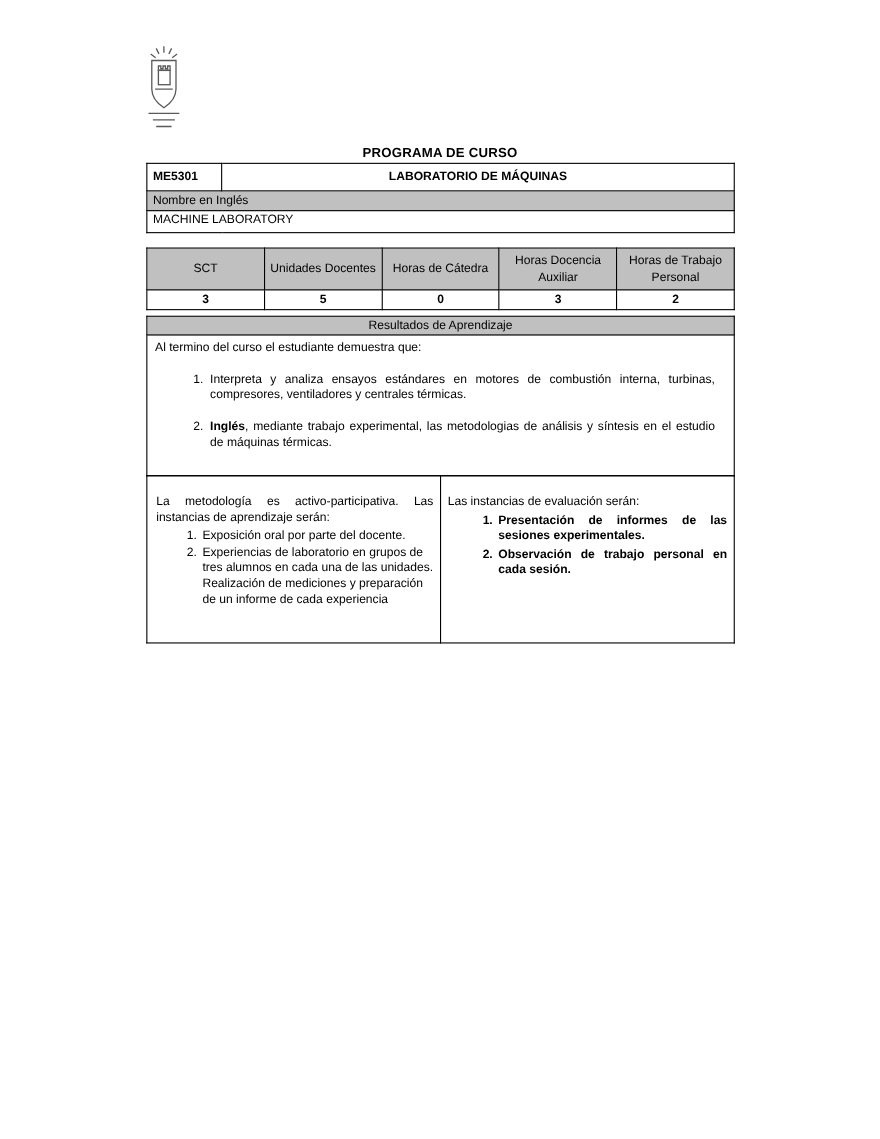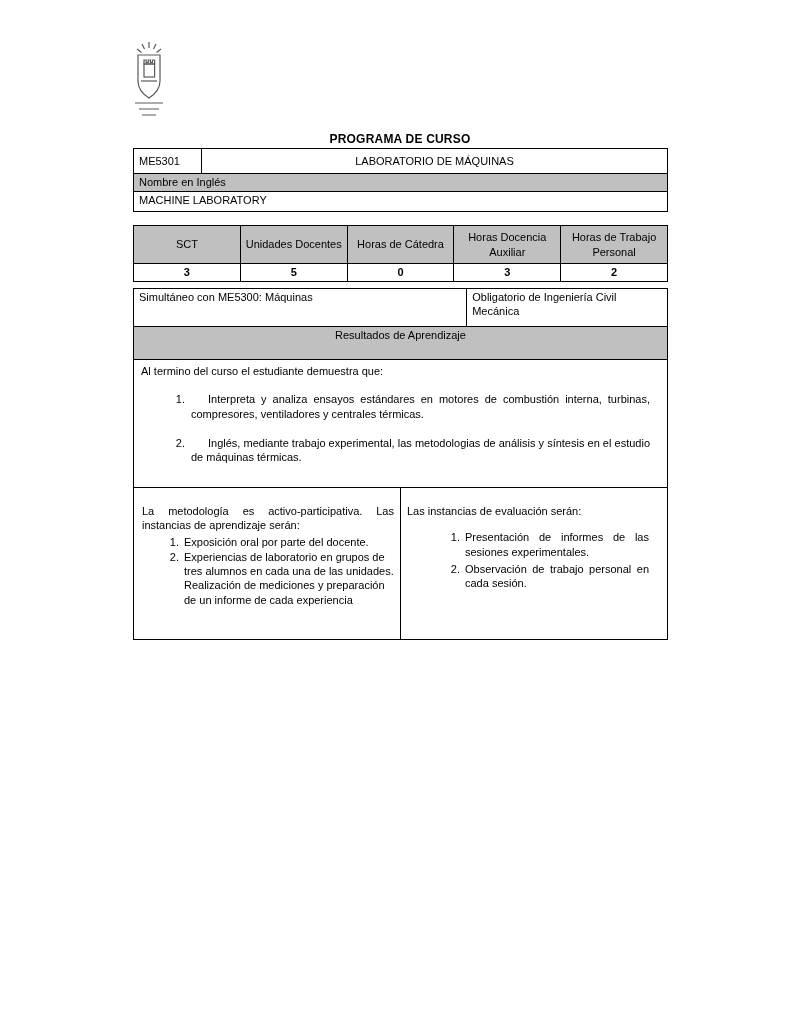--- a/index.html
+++ b/index.html
@@ -31,50 +31,50 @@
     position:absolute; top:132px; left:0; width:800px;
     text-align:center; font-size:12px; font-weight:bold; letter-spacing:0.2px;
   }
 
   
   .doc { position:absolute; left:133px; top:148px; width:535px; font-size:11px; line-height:1.3; }
   table { width:100%; border-collapse:collapse; table-layout:fixed; }
   td { border:1px solid #000; padding:1px 5px; vertical-align:top; text-align:left; word-wrap:break-word; }
   .gray { background:var(--header-gray,#c0c0c0); }
   .center { text-align:center; }
-  .bold { font-weight:normal;margin-left:17px; }
+  .bold { font-weight:bold; }
   .joined { margin-top:-1px; }
 
   .t1 .r-head td { height:18px; }
   .t1 .r-name td { height:25px; vertical-align:middle; }
   .t1 .r-en-h td { height:18px; }
   .t1 .r-en-v td { height:20px; }
 
   .gap-lg { height:13px; }
   .gap-sm { height:6px; }
 
   .t2 .r-h td { height:38px; vertical-align:middle; text-align:center; padding:1px 3px; }
   .t2 .r-v td { height:18px; text-align:center; font-weight:bold; }
 
   .t3 .r-h td { height:17px; text-align:center; }
   .t3 .r-v td { height:38px; }
 
-  .t4 .r-h td { height:33px; text-align:center; }
+  .t4 .r-h td { height:17px; text-align:center; }
   .t4 .r-b td { height:128px; padding:4px 7px; }
   .res-intro { margin-bottom:14px; }
   .res-list { margin:0 10px 0 0; padding-left:47px; }
   .res-list li { margin-bottom:15px; text-align:justify; padding-left:3px; }
 
   .t5 .r-h td { height:17px; }
   .t5 .r-b td { height:152px; padding:16px 6px; }
   .met-intro { text-align:justify; margin-bottom:2px; padding-left:2px; }
   .met-list { margin:0; padding-left:42px; }
   .met-list li { padding-left:2px; margin-bottom:1px; }
   .eva-intro { margin-bottom:2px; }
-  .eva-list { margin:12px; padding-left:44px; }
+  .eva-list { margin:0; padding-left:44px;font-weight:bold; }
   .eva-list li { text-align:justify; padding-left:2px; margin-bottom:3px; }
 </style>
 </head>
 <body>
 
 <div class="page">
 
   <div class="logo-block">
     <div class="seal">
       <svg width="38" height="80" viewBox="0 0 38 80" fill="none" stroke="currentColor" stroke-width="1.2">
@@ -140,24 +140,20 @@
       </table>
 
     <div class="gap-sm"></div>
 
     <table class="t3">
       <colgroup>
           <col style="width:62.4%">
           <col style="width:37.6%">
         </colgroup>
       <tbody>
-      <tr class="r-v">
-        <td>Simultáneo con ME5300: Máquinas</td>
-        <td>Obligatorio de Ingeniería Civil Mecánica</td>
-      </tr>
     </tbody>
       </table>
 
     <table class="t4 joined">
       <tbody>
           <tr class="r-h">
         <td class="gray">Resultados de Aprendizaje</td>
       </tr>
       <tr class="r-b">
         <td>

